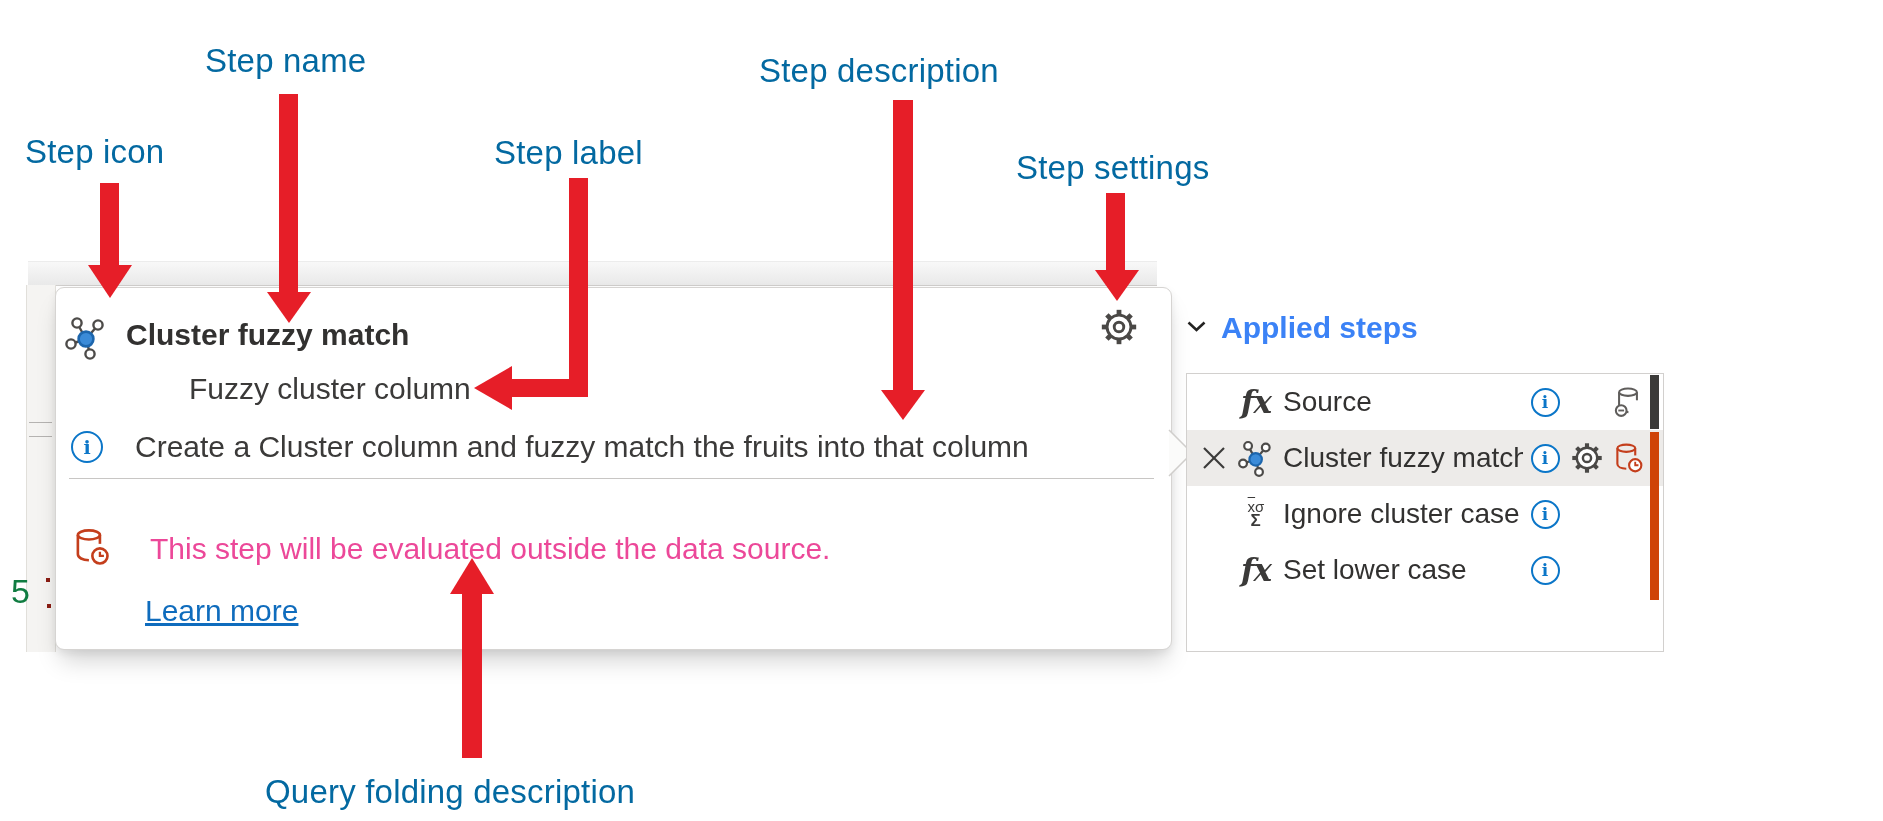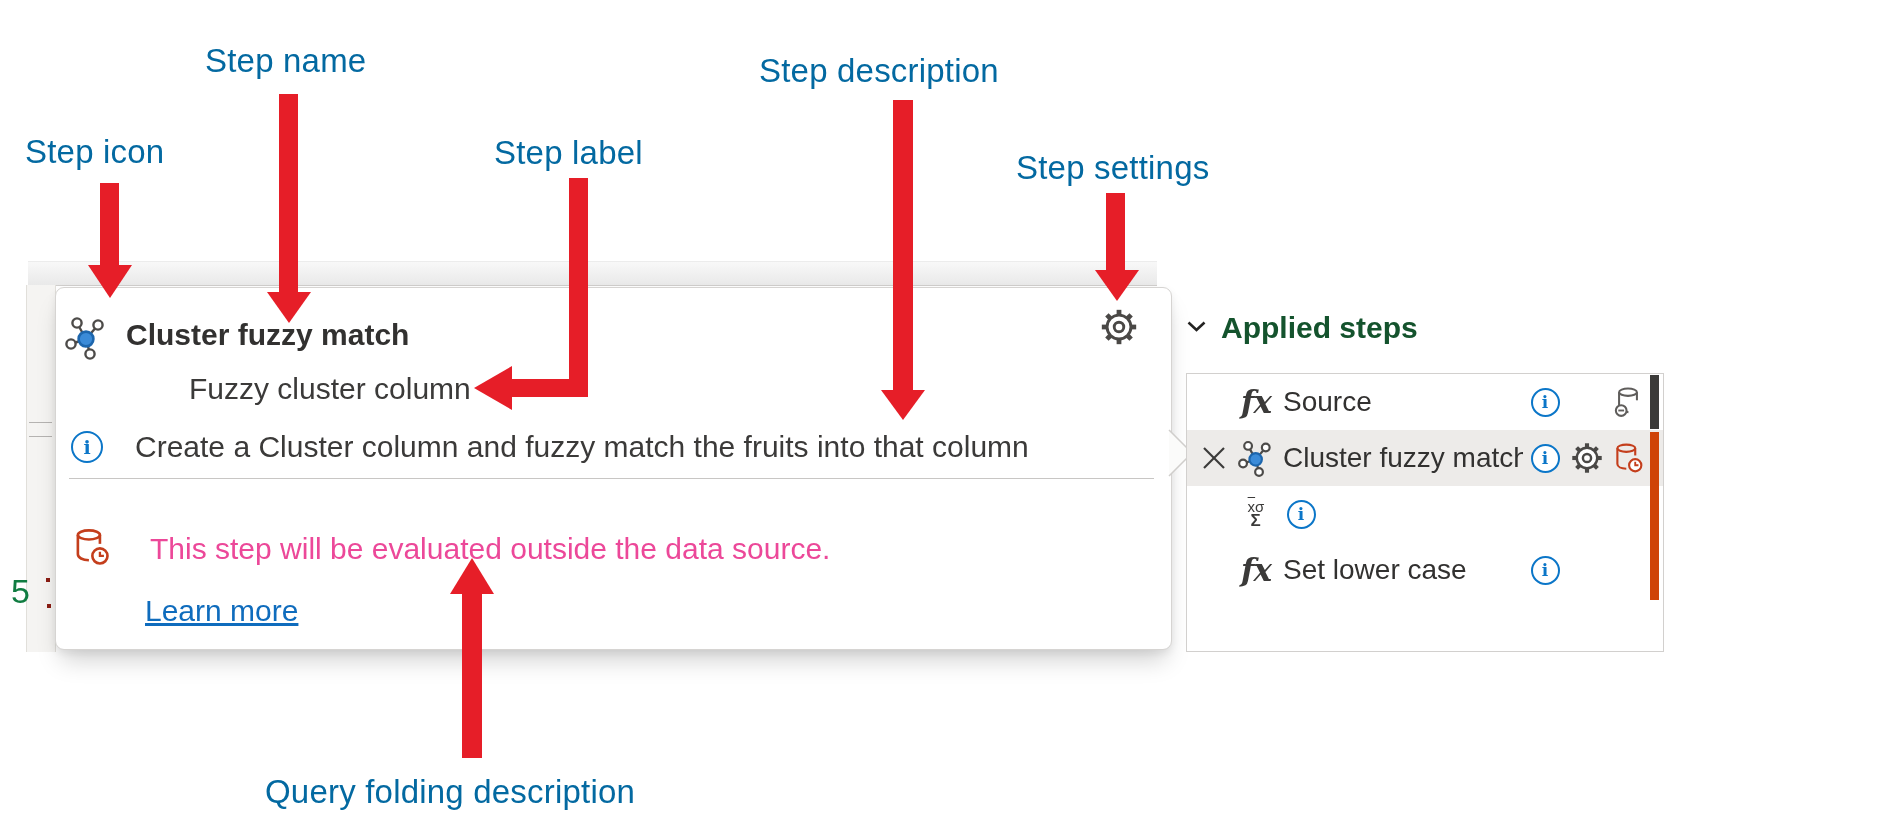--- a/index.html
+++ b/index.html
@@ -36,21 +36,21 @@
   .learn{position:absolute;left:89px;top:306px;font-size:30px;color:#0f6cbd;text-decoration:underline;white-space:nowrap;}
   .gear-btn{position:absolute;left:1040px;top:17px;width:46px;height:46px;display:flex;
             align-items:center;justify-content:center;background:none;border:none;cursor:pointer;padding:0;}
   .info{box-sizing:border-box;border:2.6px solid #0b76c8;border-radius:50%;background:#fff;color:#0b76c8;
         display:flex;align-items:center;justify-content:center;
         font-family:"DejaVu Serif",serif;font-weight:700;}
   .info-lg{width:32px;height:32px;font-size:19px;}
   .info-sm{width:29px;height:29px;font-size:17px;}
   
   .ps-header{position:absolute;left:1186px;top:311px;display:flex;align-items:center;gap:14px;}
-  .ps-title{font-size:30px;font-weight:700;color:#14532d;white-space:nowrap;}
+  .ps-title{font-size:30px;font-weight:700;color:#3b82f6;white-space:nowrap;}
   .ps-panel{position:absolute;left:1186px;top:373px;width:478px;height:279px;box-sizing:border-box;
             background:#fff;border:1px solid #d2d0ce;}
   .ps-row{display:flex;align-items:center;height:56px;padding-left:8px;cursor:pointer;}
   .ps-row.sel{background:#edebe9;}
   .slot{display:flex;justify-content:center;flex:none;}
   .close-slot{width:38px;}
   .icon-slot{width:46px;}
   .ps-label{flex:1;font-size:28px;color:#323130;padding-left:4px;white-space:nowrap;overflow:hidden;}
   .info-slot{width:44px;}
   .gear-slot{width:40px;}
@@ -227,20 +227,21 @@
           </span>
         </div>
         <div class="ps-row">
           <span class="slot close-slot"></span>
           <span class="slot icon-slot">
             <span class="sigma-icon">
               <span class="sig-top"><span class="ov">x</span>σ</span>
               <span class="sig-bot">Σ</span>
             </span>
           </span>
+          <span class="ps-label">Ignore cluster case</span>
           <span class="slot info-slot">
             <span class="info info-sm">i</span>
           </span>
           <span class="slot gear-slot"></span>
           <span class="slot trail-slot"></span>
         </div>
         <div class="ps-row">
           <span class="slot close-slot"></span>
           <span class="slot icon-slot">
             <span class="fx">fx</span>

